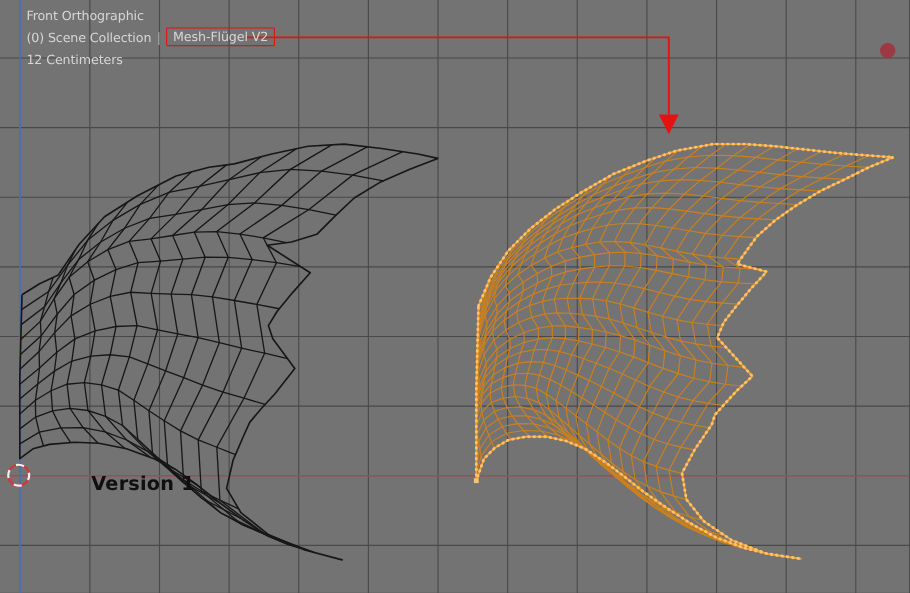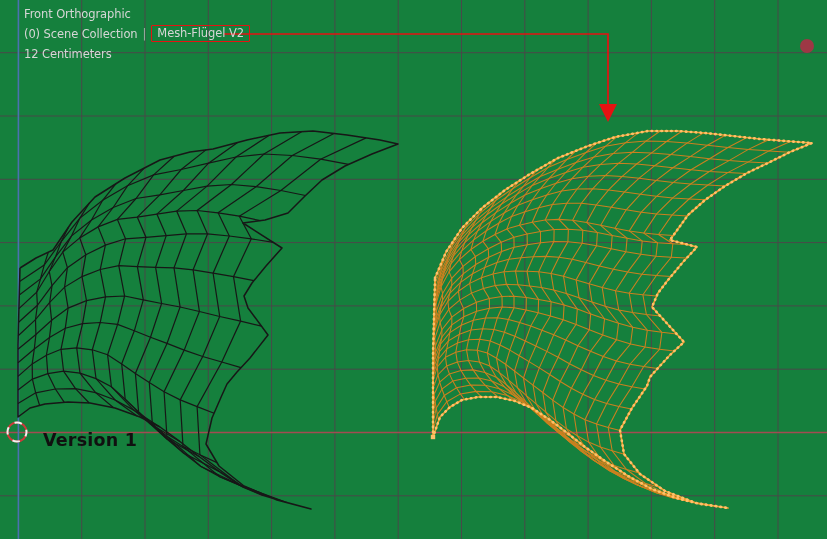--- a/index.html
+++ b/index.html
@@ -18,21 +18,21 @@
     padding:0 5px;height:17px;line-height:14.5px;box-sizing:border-box;display:inline-block;
   }
   .version-label{
     position:absolute;left:43px;top:430px;
     font-size:17.5px;font-weight:bold;letter-spacing:0.2px;white-space:nowrap;
   }
 </style>
 </head>
 <body>
 
-<div class="viewport" style="background: #15803d; text-decoration: underline;">
+<div class="viewport" style="background: #737373; text-decoration: underline;">
 
   <svg class="scene" id="scene" width="827" height="539" viewBox="0 0 827 539">
       <g>
         <line x1="18.4" y1="0" x2="18.4" y2="539" stroke="#494949" stroke-width="1"></line>
         <line x1="81.69999999999999" y1="0" x2="81.69999999999999" y2="539" stroke="#494949" stroke-width="1"></line>
         <line x1="145" y1="0" x2="145" y2="539" stroke="#494949" stroke-width="1"></line>
         <line x1="208.3" y1="0" x2="208.3" y2="539" stroke="#494949" stroke-width="1"></line>
         <line x1="271.6" y1="0" x2="271.6" y2="539" stroke="#494949" stroke-width="1"></line>
         <line x1="334.90000000000003" y1="0" x2="334.90000000000003" y2="539" stroke="#494949" stroke-width="1"></line>
         <line x1="398.20000000000005" y1="0" x2="398.20000000000005" y2="539" stroke="#494949" stroke-width="1"></line>
@@ -140,14 +140,14 @@
   <div class="hud-line l1" style="color: rgb(214, 214, 214);">Front Orthographic</div>
 
   <div class="hud-line l2" style="color: rgb(214, 214, 214);">
     <span>(0) Scene Collection</span>
     <span class="sep">|</span>
     <span class="active-box" id="activeBox" style="border-color: rgb(229, 18, 18);">Mesh-Flügel V2</span>
   </div>
 
   <div class="hud-line l3" style="color: rgb(214, 214, 214);">12 Centimeters</div>
 
-  <div class="version-label" id="versionLabel" style="color: rgb(16, 16, 16);">Version 1</div>
+  <div class="version-label" id="versionLabel" style="color: rgb(16, 16, 16); margin-left: 40px;">Version 1</div>
 </div>
 
 </body></html>

